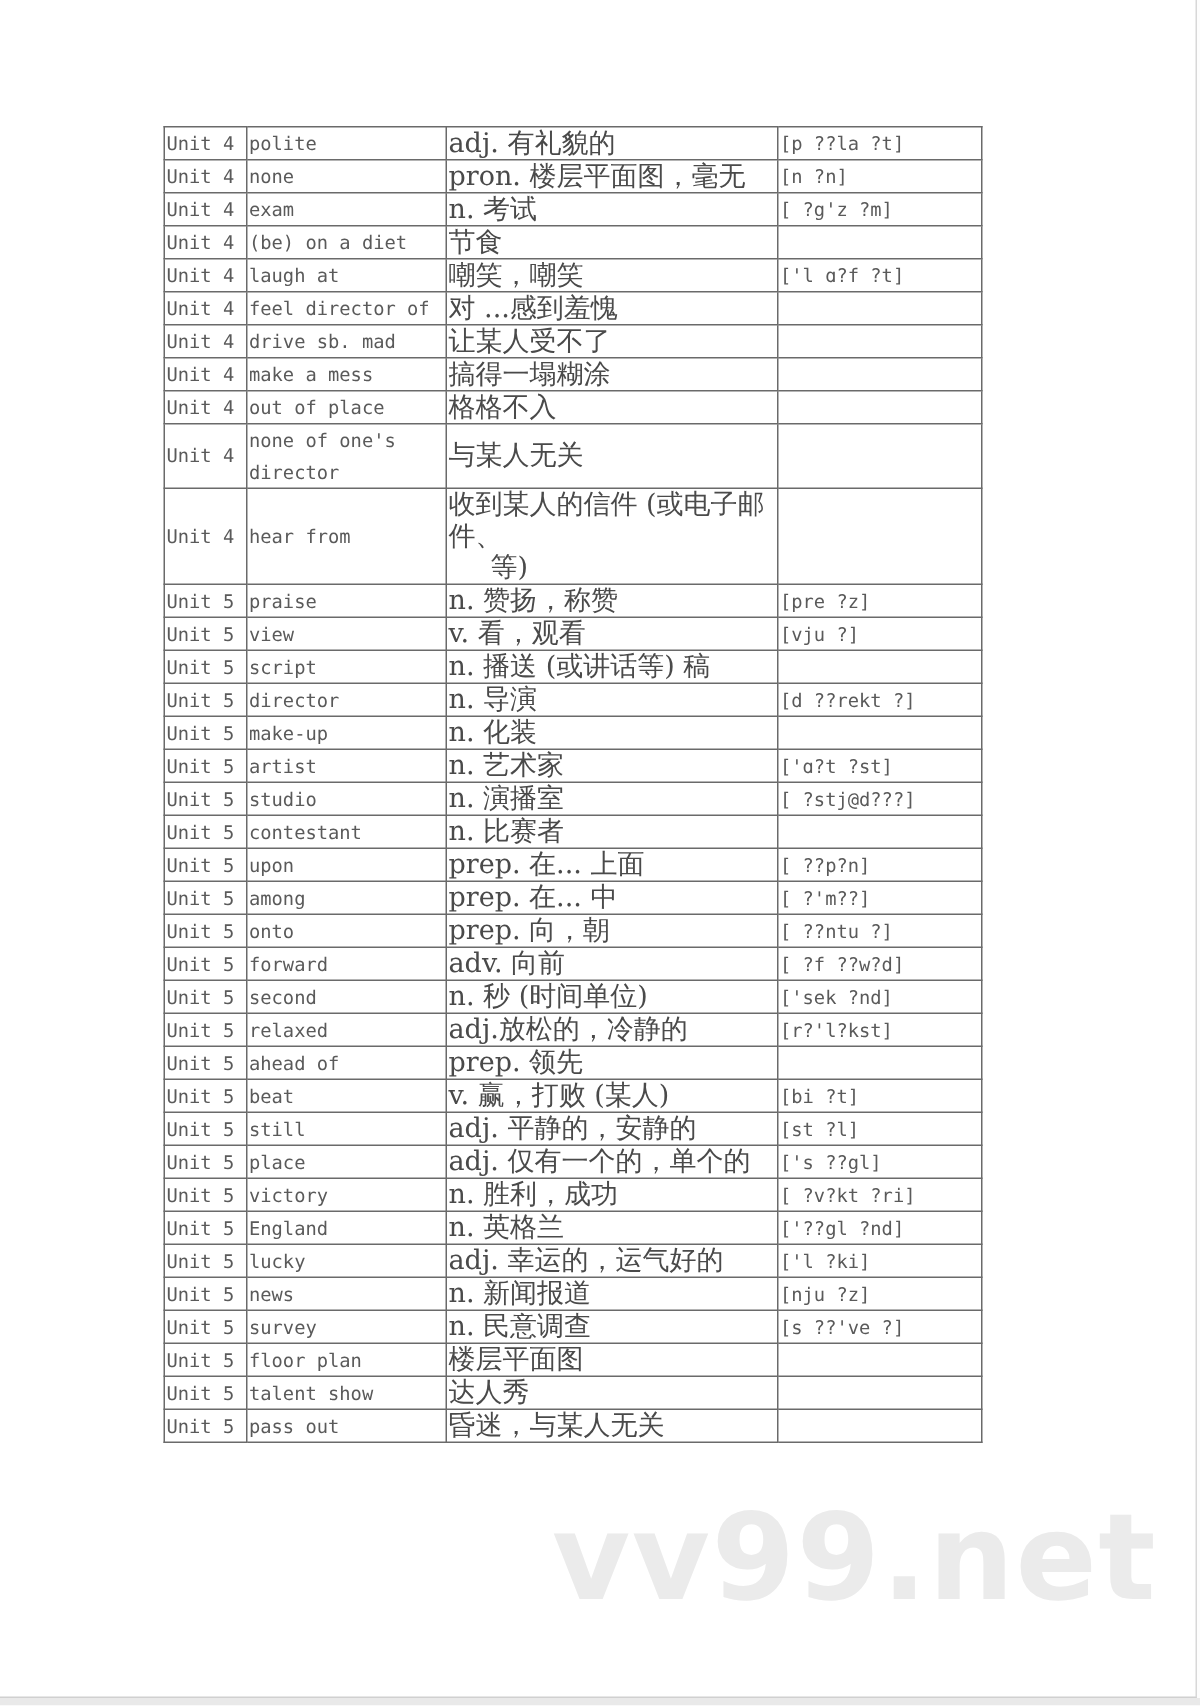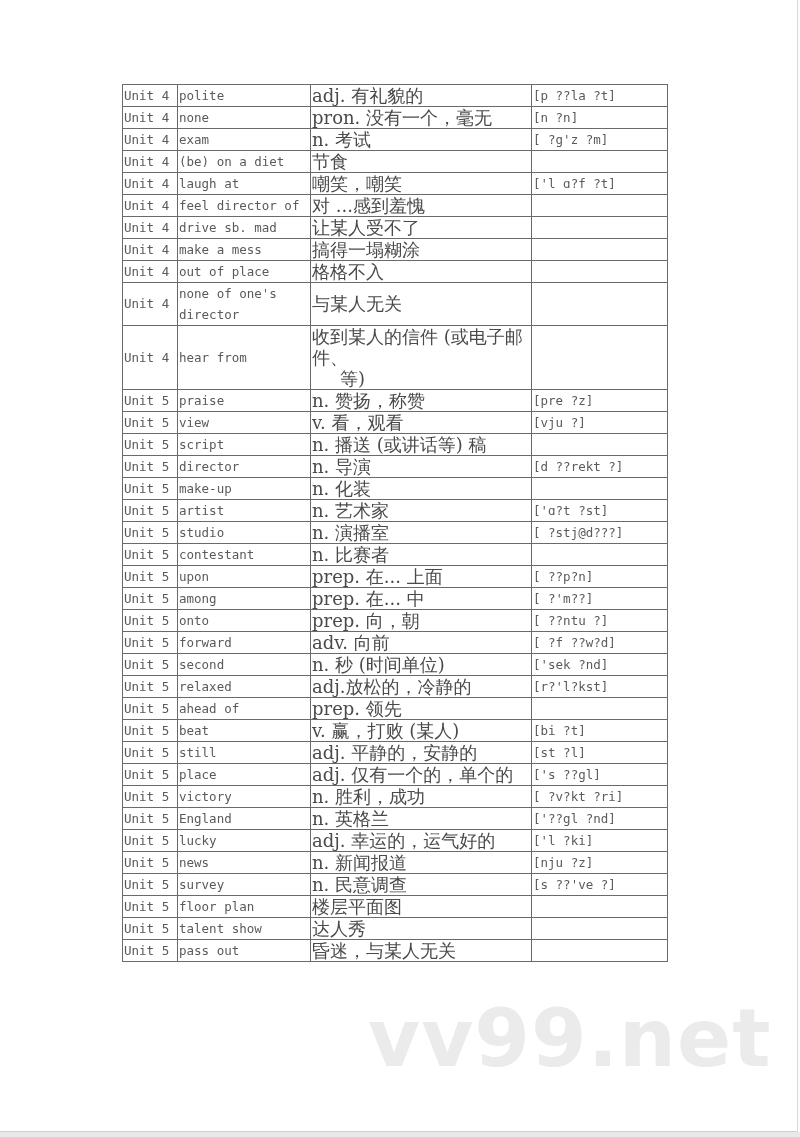--- a/index.html
+++ b/index.html
@@ -27,21 +27,21 @@
     .bottom-strip {
       position: absolute;
       left: 0;
       top: 1132px;
       width: 800px;
       height: 5px;
       background: #e9e9e9;
     }
     table.vocab {
       position: absolute;
-      left: 122px;
+      left: 109px;
       top: 84px;
       border-collapse: collapse;
       table-layout: fixed;
       width: 545px;
     }
     table.vocab td {
       border: 1.5px solid #6a6a6a;
       padding: 0 0 0 1px;
       height: 21px;
       font-size: 12.5px;
@@ -103,21 +103,21 @@
   <tbody id="vocab-body">
       <tr>
         <td>Unit 4</td>
         <td>polite</td>
         <td class="cn">adj. 有礼貌的</td>
         <td>[p ??la ?t]</td>
       </tr>
       <tr>
         <td>Unit 4</td>
         <td>none</td>
-        <td class="cn">pron. 没有一个，毫无</td>
+        <td class="cn">pron. 楼层平面图，毫无</td>
         <td>[n ?n]</td>
       </tr>
       <tr>
         <td>Unit 4</td>
         <td>exam</td>
         <td class="cn">n. 考试</td>
         <td>[ ?g'z ?m]</td>
       </tr>
       <tr>
         <td>Unit 4</td>

